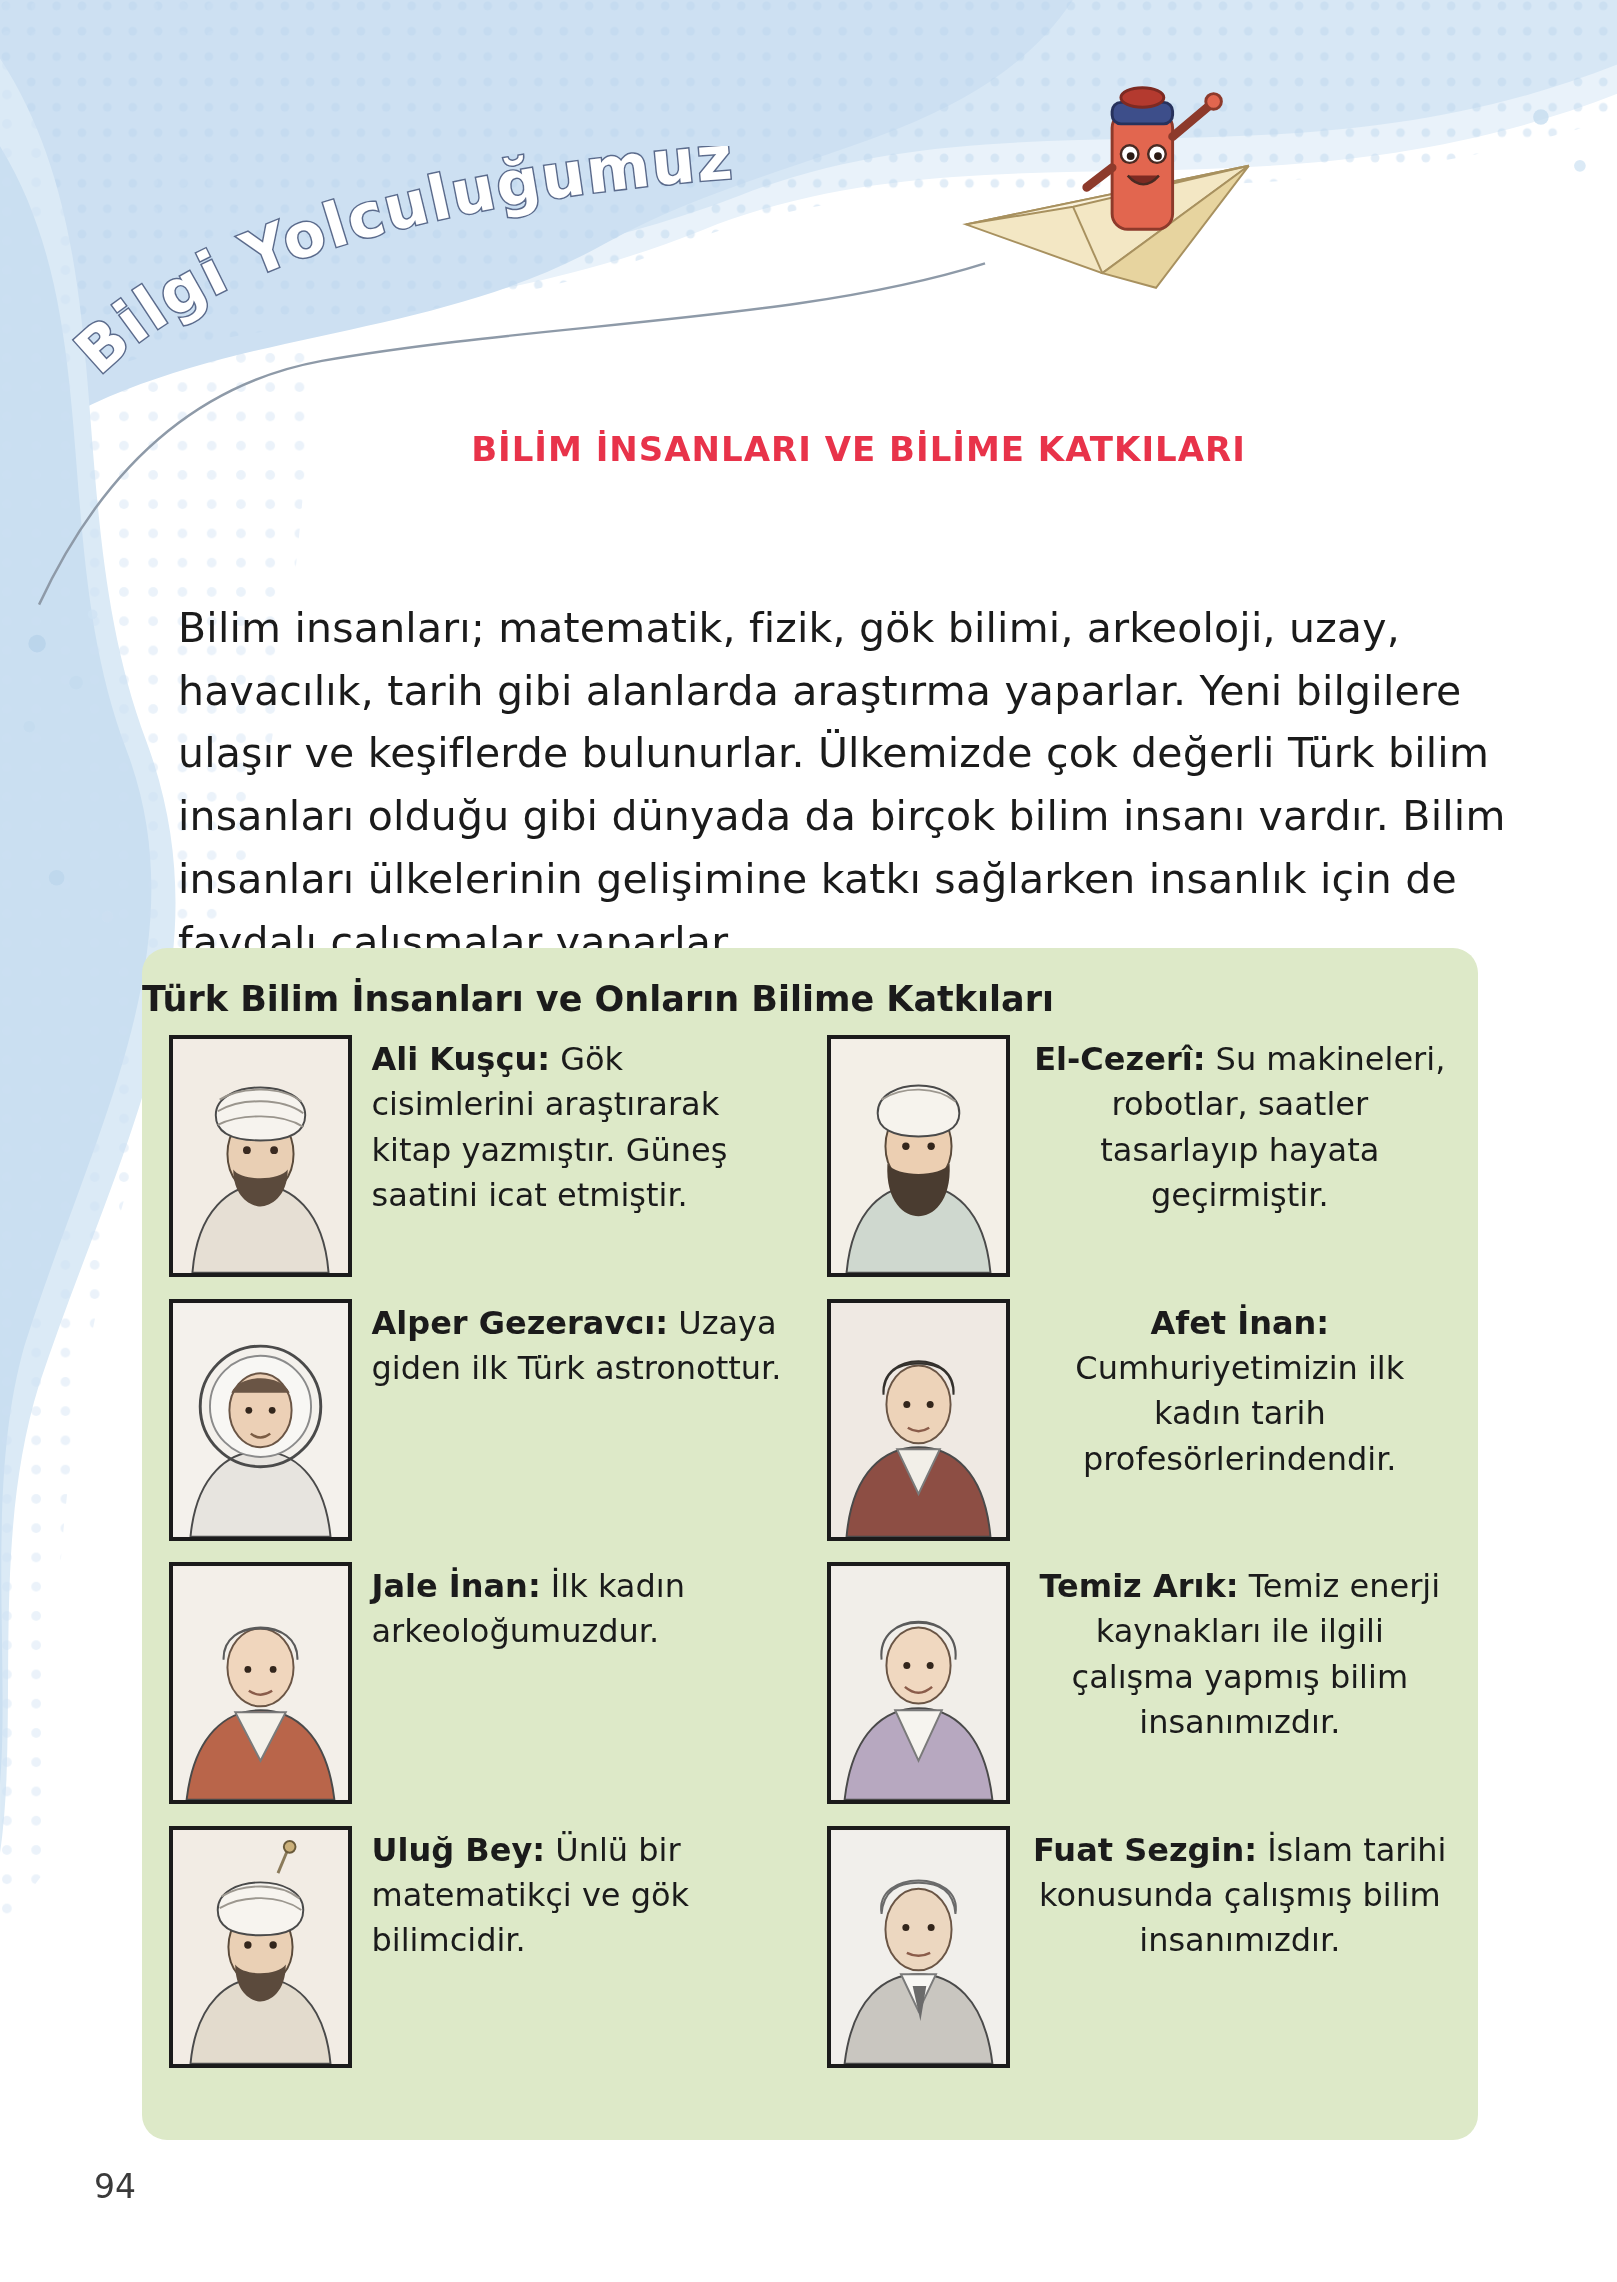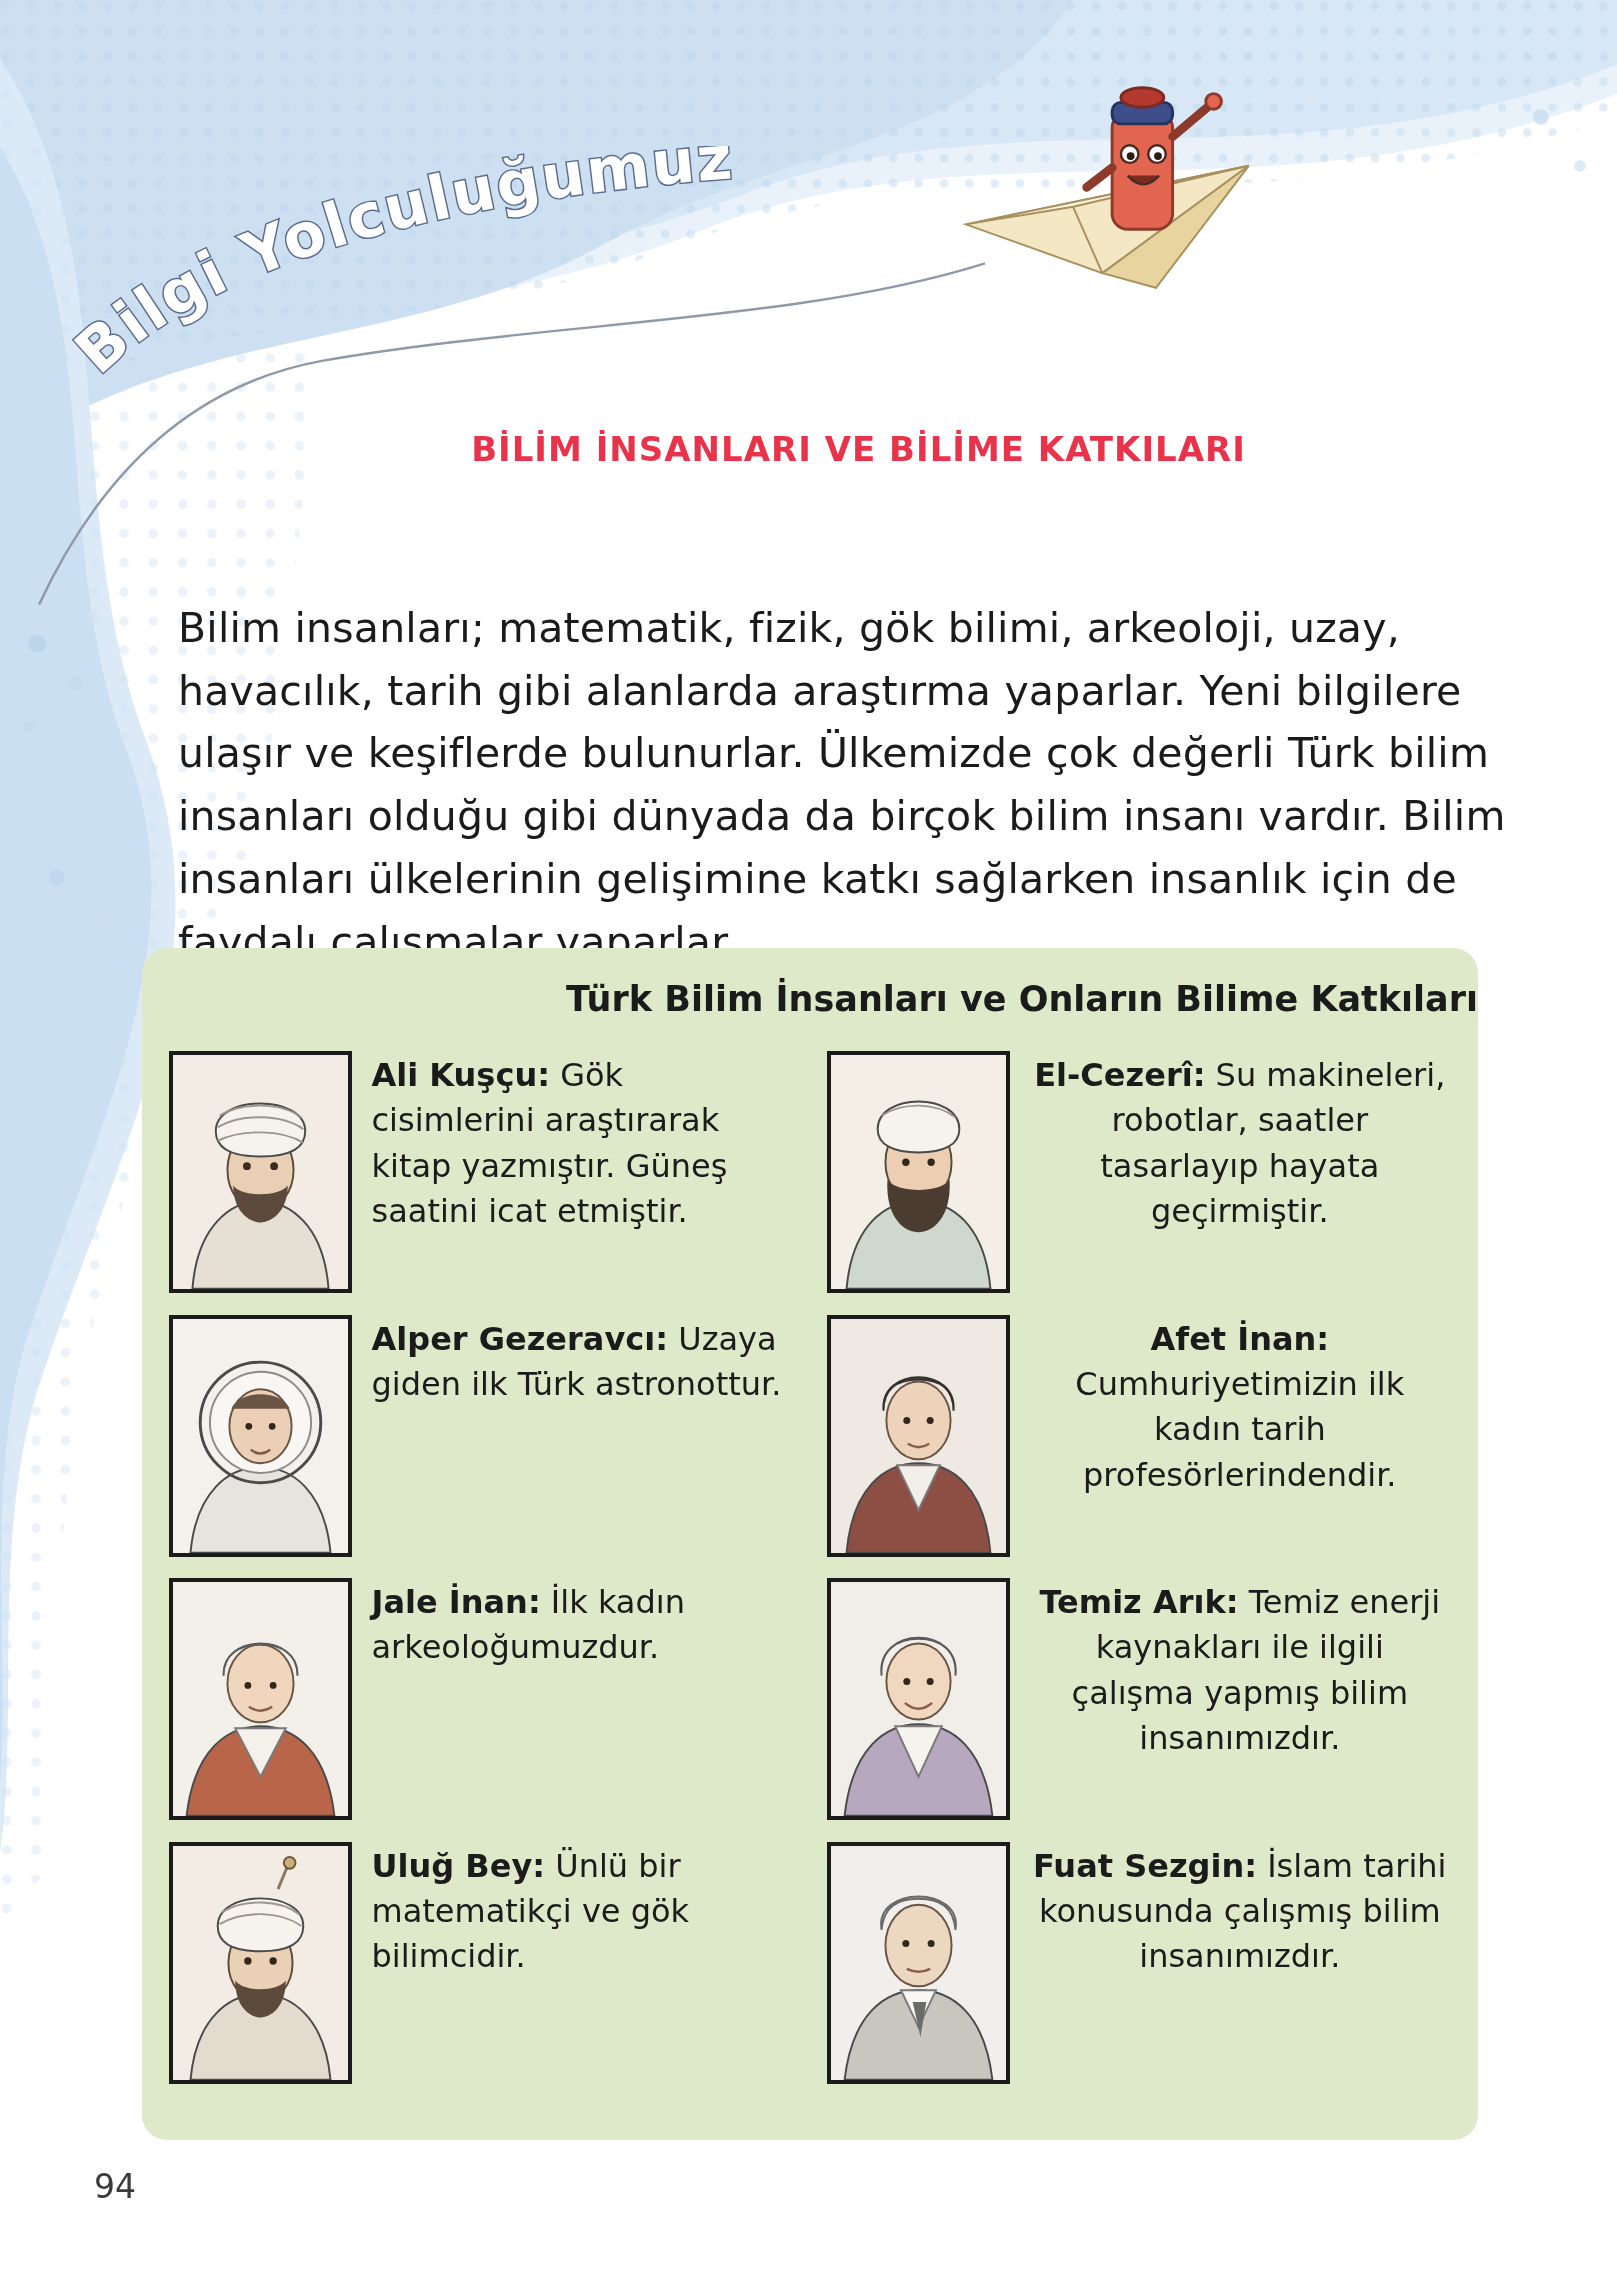--- a/index.html
+++ b/index.html
@@ -98,31 +98,31 @@
     width: 1336px;
     height: 1192px;
     background: #dde9c8;
     border-radius: 25px;
   }
   .panel-title {
     position: absolute;
     left: 0;
     top: 31px;
     width: 100%;
-    text-align: right;
+    text-align: left;
     font-family: "DejaVu Sans", sans-serif;
     font-weight: bold;
     font-size: 35px;
     color: #1b1b1b;
   }
 
   .grid {
     position: absolute;
     left: 27px;
-    top: 103px;
+    top: 87px;
     width: 1281px;
     display: flex;
     flex-wrap: wrap;
   }
   .col {
     width: 50%;
     box-sizing: border-box;
   }
   .col.left  { padding-right: 17.6px; }
   .col.right { padding-left: 17.6px; text-align: center; }

